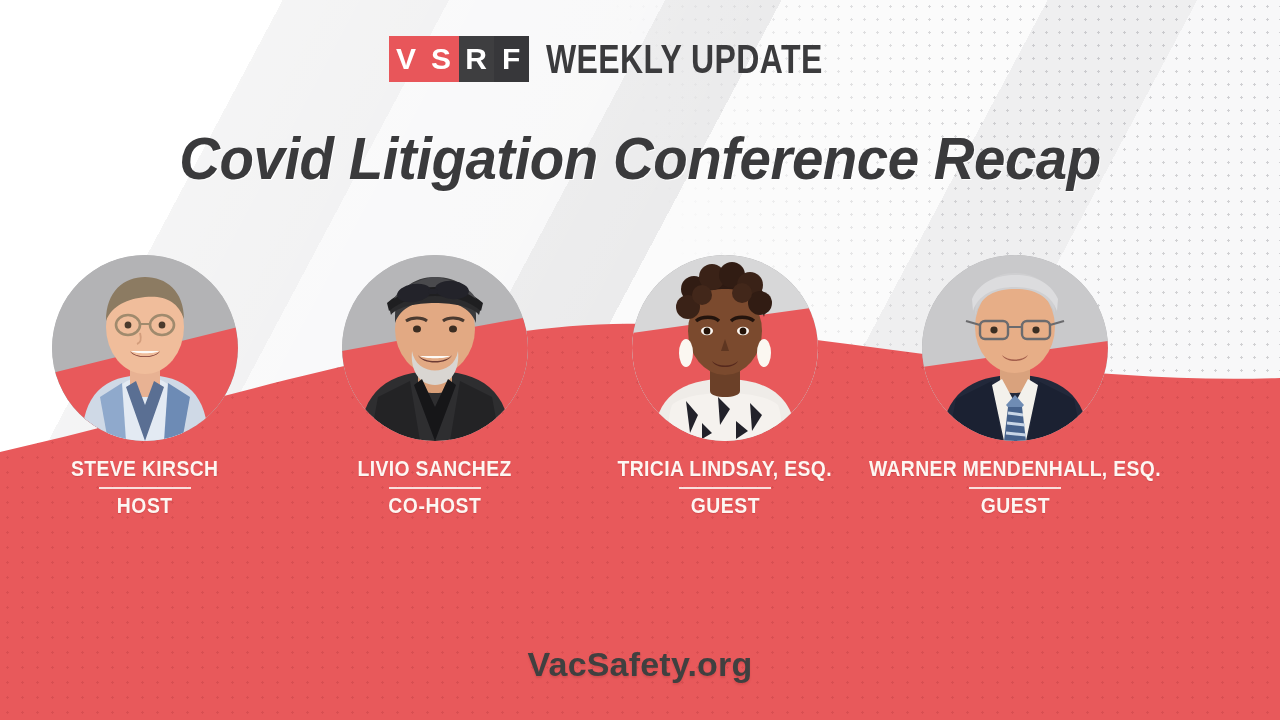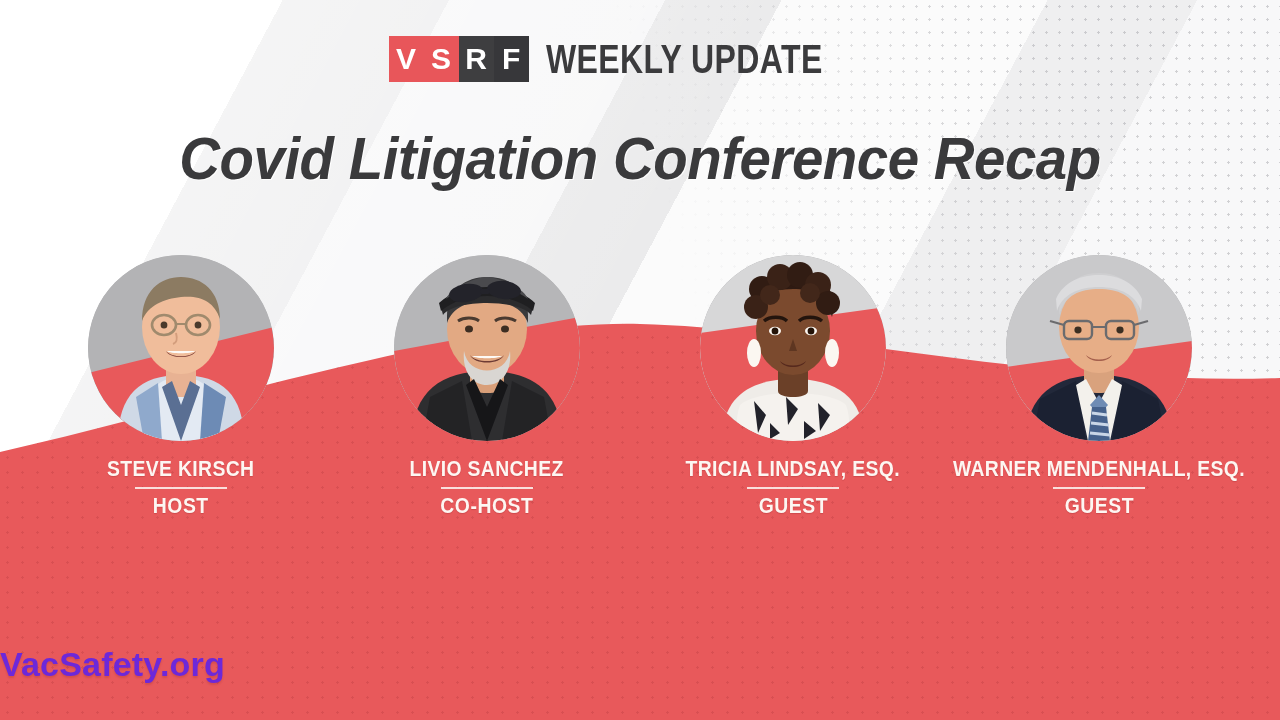--- a/index.html
+++ b/index.html
@@ -71,21 +71,21 @@
   .title{
     position:absolute; top:124px; left:0; width:1280px; text-align:center;
     font-size:60px; font-weight:700; font-style:italic; color:#3a3a3c;
     transform:scaleX(.94); letter-spacing:-.5px; white-space:nowrap;
     text-shadow:1px 1px 0 rgba(255,255,255,.85);
   }
 
   
   .speakers{
     position:absolute; top:255px; left:0; width:1280px; height:290px;
-    display:flex; justify-content:center; align-items:flex-start; gap:16px;
+    display:flex; justify-content:flex-start; align-items:flex-start; gap:0;
   }
   .speaker{ width:290px; display:flex; flex-direction:column; align-items:center; }
 
   .portrait-wrap{ position:relative; width:186px; height:186px; }
   .portrait-disc{
     position:absolute; inset:0; border-radius:50%;
     background:#b3b3b5; overflow:hidden;
   }
   .portrait-svg{ position:absolute; inset:0; width:186px; height:186px; }
 
@@ -110,22 +110,22 @@
     font-size:50px; font-weight:700; color:#fdf7f3; letter-spacing:.6px;
     transform:scaleX(.9); display:inline-block;
     text-shadow:0 2px 2px rgba(140,35,38,.22);
   }
   .sup{ font-size:24px; vertical-align:super; }
   .pipe{
     display:inline-block; width:3px; height:38px; background:#fdf7f3;
     margin:0 17px; vertical-align:-4px; opacity:.92;
   }
   .url{
-    position:absolute; top:645px; left:0; width:1280px; 
-    font-size:34px; font-weight:700; color:#6d28d9; letter-spacing:.2px;
+    position:absolute; top:645px; left:0; width:1280px; text-align:center;
+    font-size:34px; font-weight:700; color:#404040; letter-spacing:.2px;
     text-shadow:0 2px 2px rgba(140,35,38,.22);
   }
 </style>
 </head>
 <body>
 
 <div id="stage">
 
   <div class="bg-base"></div>
   <div class="bg-sheen"></div>

